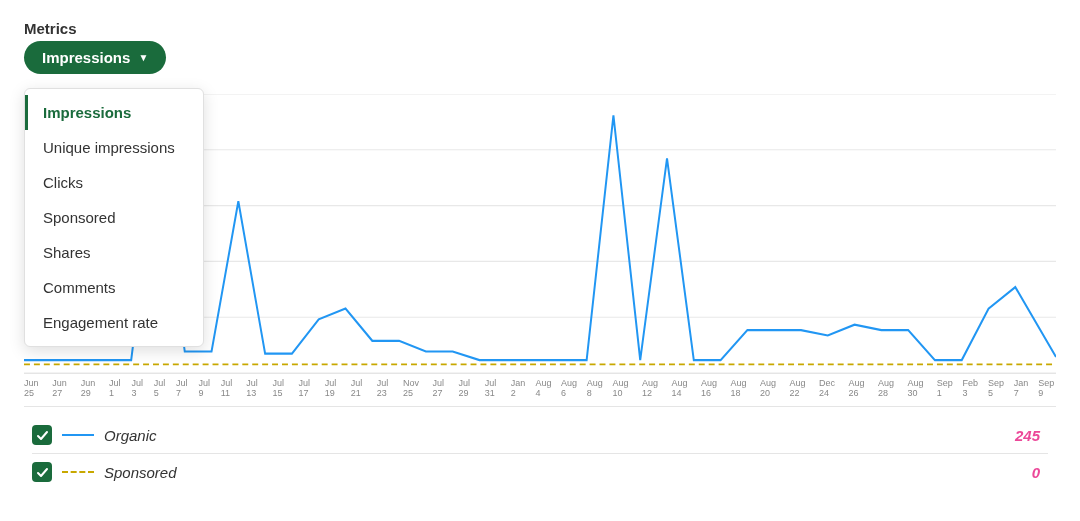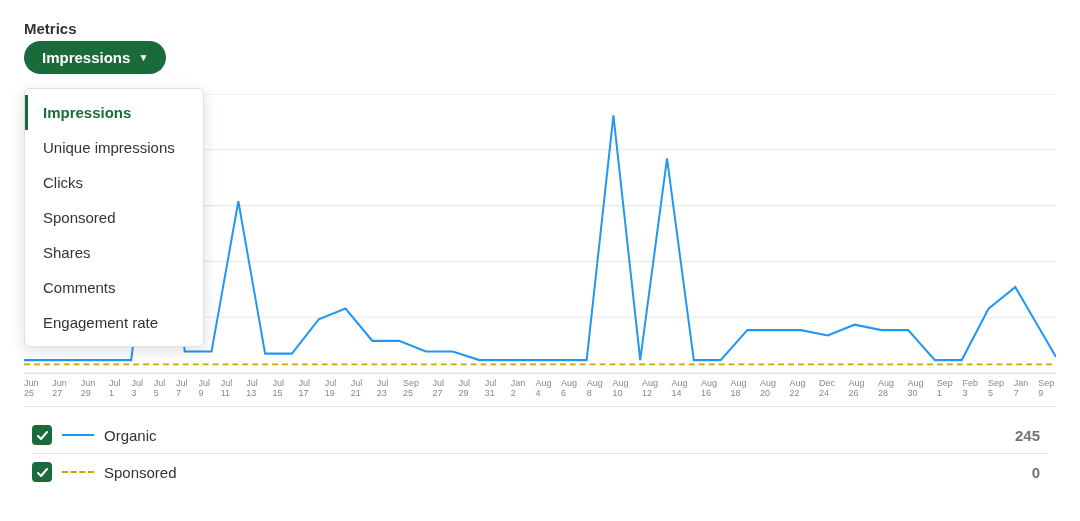--- a/index.html
+++ b/index.html
@@ -69,20 +69,21 @@
       padding: 4px 0 0 0;
       overflow: hidden;
     }
 
     .legend-section {
       margin-top: 18px;
       display: flex;
       flex-direction: column;
       gap: 0;
       padding: 0 8px;
+      font-style: italic;
     }
 
     .legend-item {
       display: flex;
       align-items: center;
       gap: 10px;
     }
 
     .legend-checkbox {
       width: 20px;
@@ -105,21 +106,21 @@
     .legend-line-sponsored {
       width: 32px;
       height: 2px;
       background: none;
       border-top: 2px dashed #c8a800;
       flex-shrink: 0;
     }
 
     .legend-label { font-size: 15px; color: #333; flex: 1; }
 
-    .legend-value { font-size: 15px; font-weight: 700; color: #737373; margin-left: auto; padding-right: 8px; }
+    .legend-value { font-size: 15px; font-weight: 700; color: #ec4899; margin-left: auto; padding-right: 8px; }
 
     .divider { height: 1px; background: #e5e5e5; margin: 8px 0; }
 
     .grid-line { stroke: #e8e8e8; stroke-width: 1; }
   </style>
 </head>
 <body>
 
 <div class="page">
   <h1 class="page-title">Metrics</h1>
@@ -260,21 +261,21 @@
     <span>Jul 5</span>
     <span>Jul 7</span>
     <span>Jul 9</span>
     <span>Jul 11</span>
     <span>Jul 13</span>
     <span>Jul 15</span>
     <span>Jul 17</span>
     <span>Jul 19</span>
     <span>Jul 21</span>
     <span>Jul 23</span>
-    <span>Sep 25</span>
+    <span>Nov 25</span>
     <span>Jul 27</span>
     <span>Jul 29</span>
     <span>Jul 31</span>
     <span>Jan 2</span>
     <span>Aug 4</span>
     <span>Aug 6</span>
     <span>Aug 8</span>
     <span>Aug 10</span>
     <span>Aug 12</span>
     <span>Aug 14</span>

